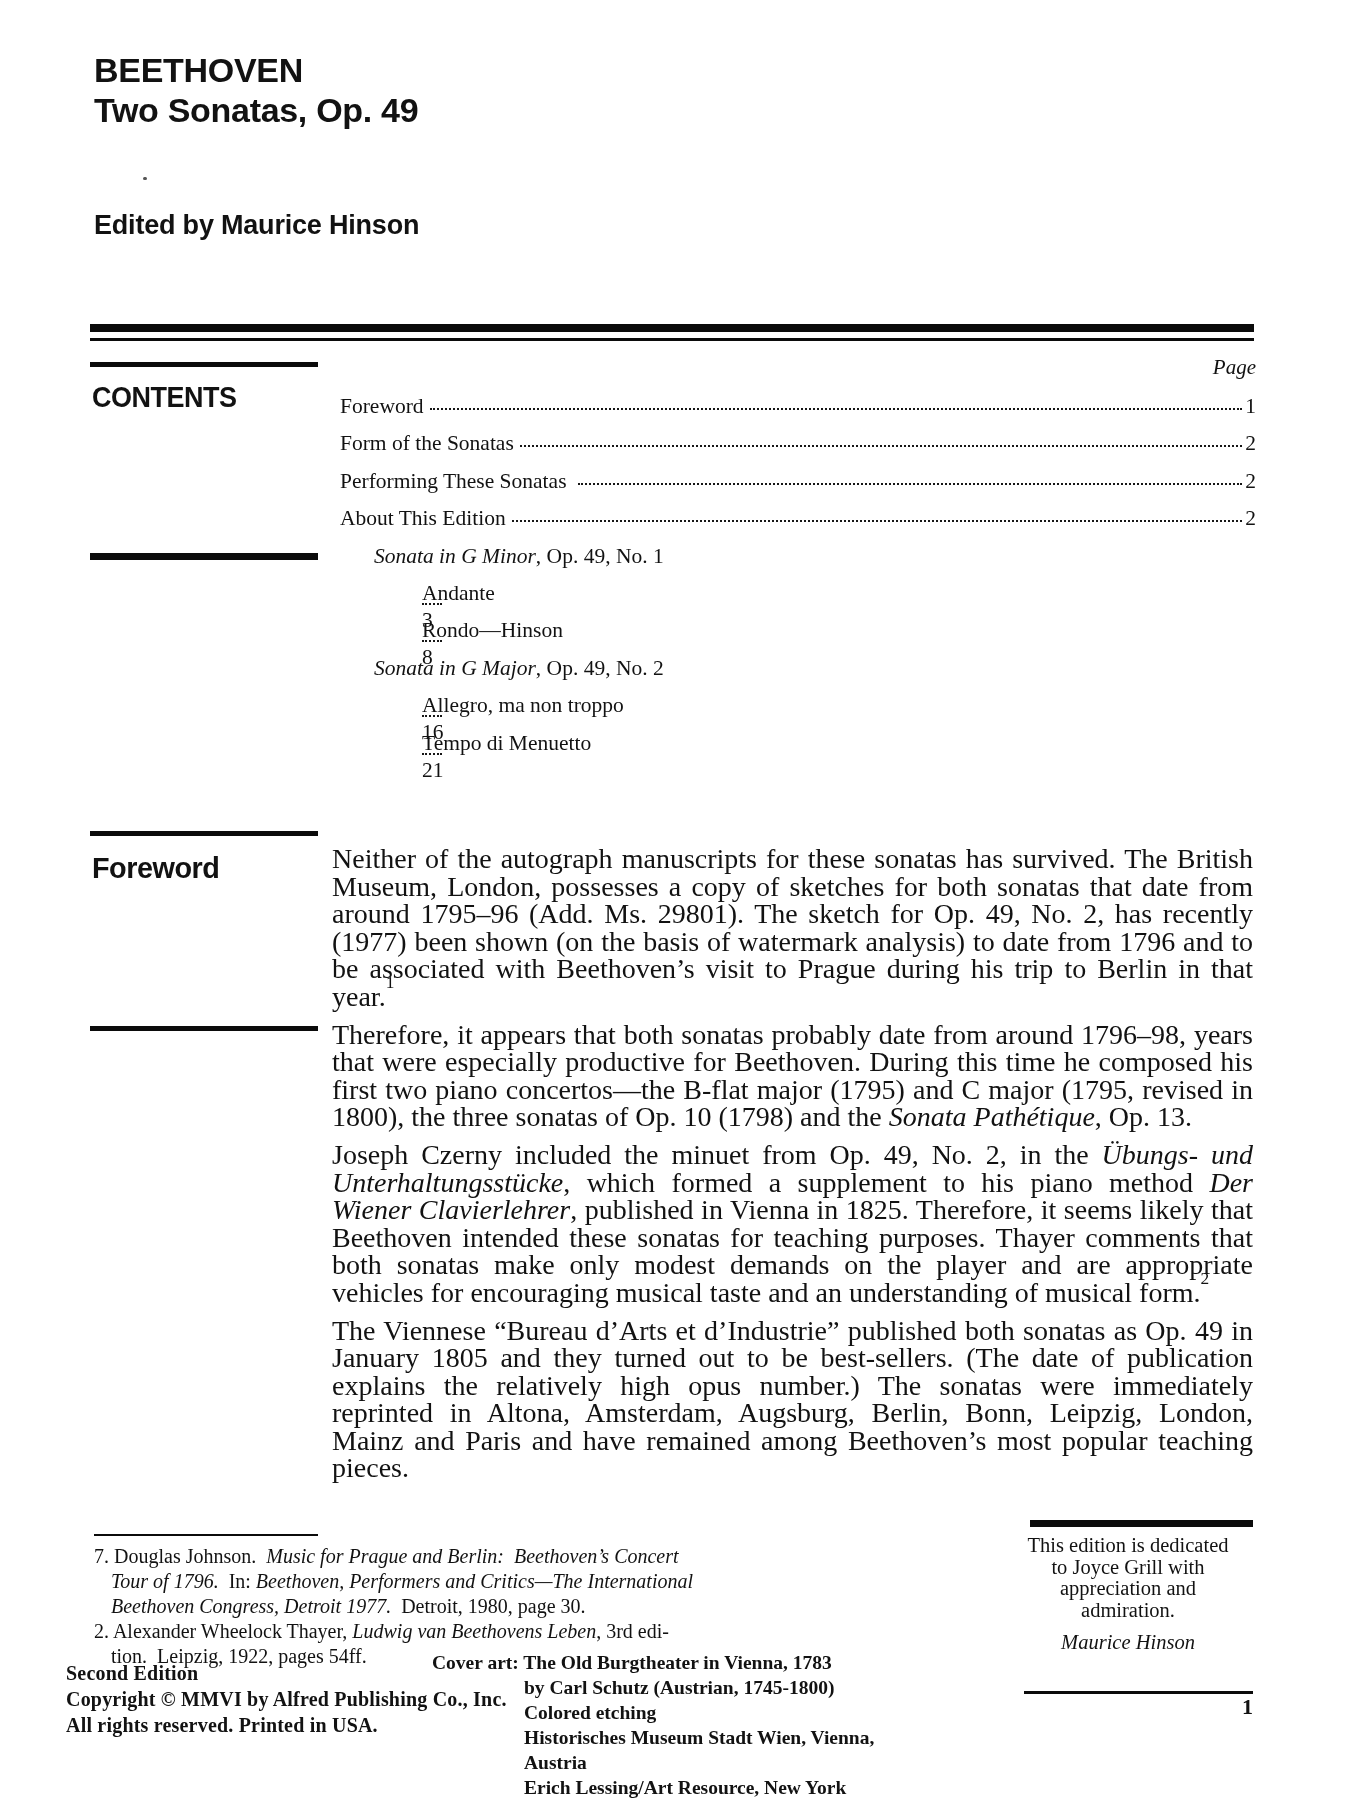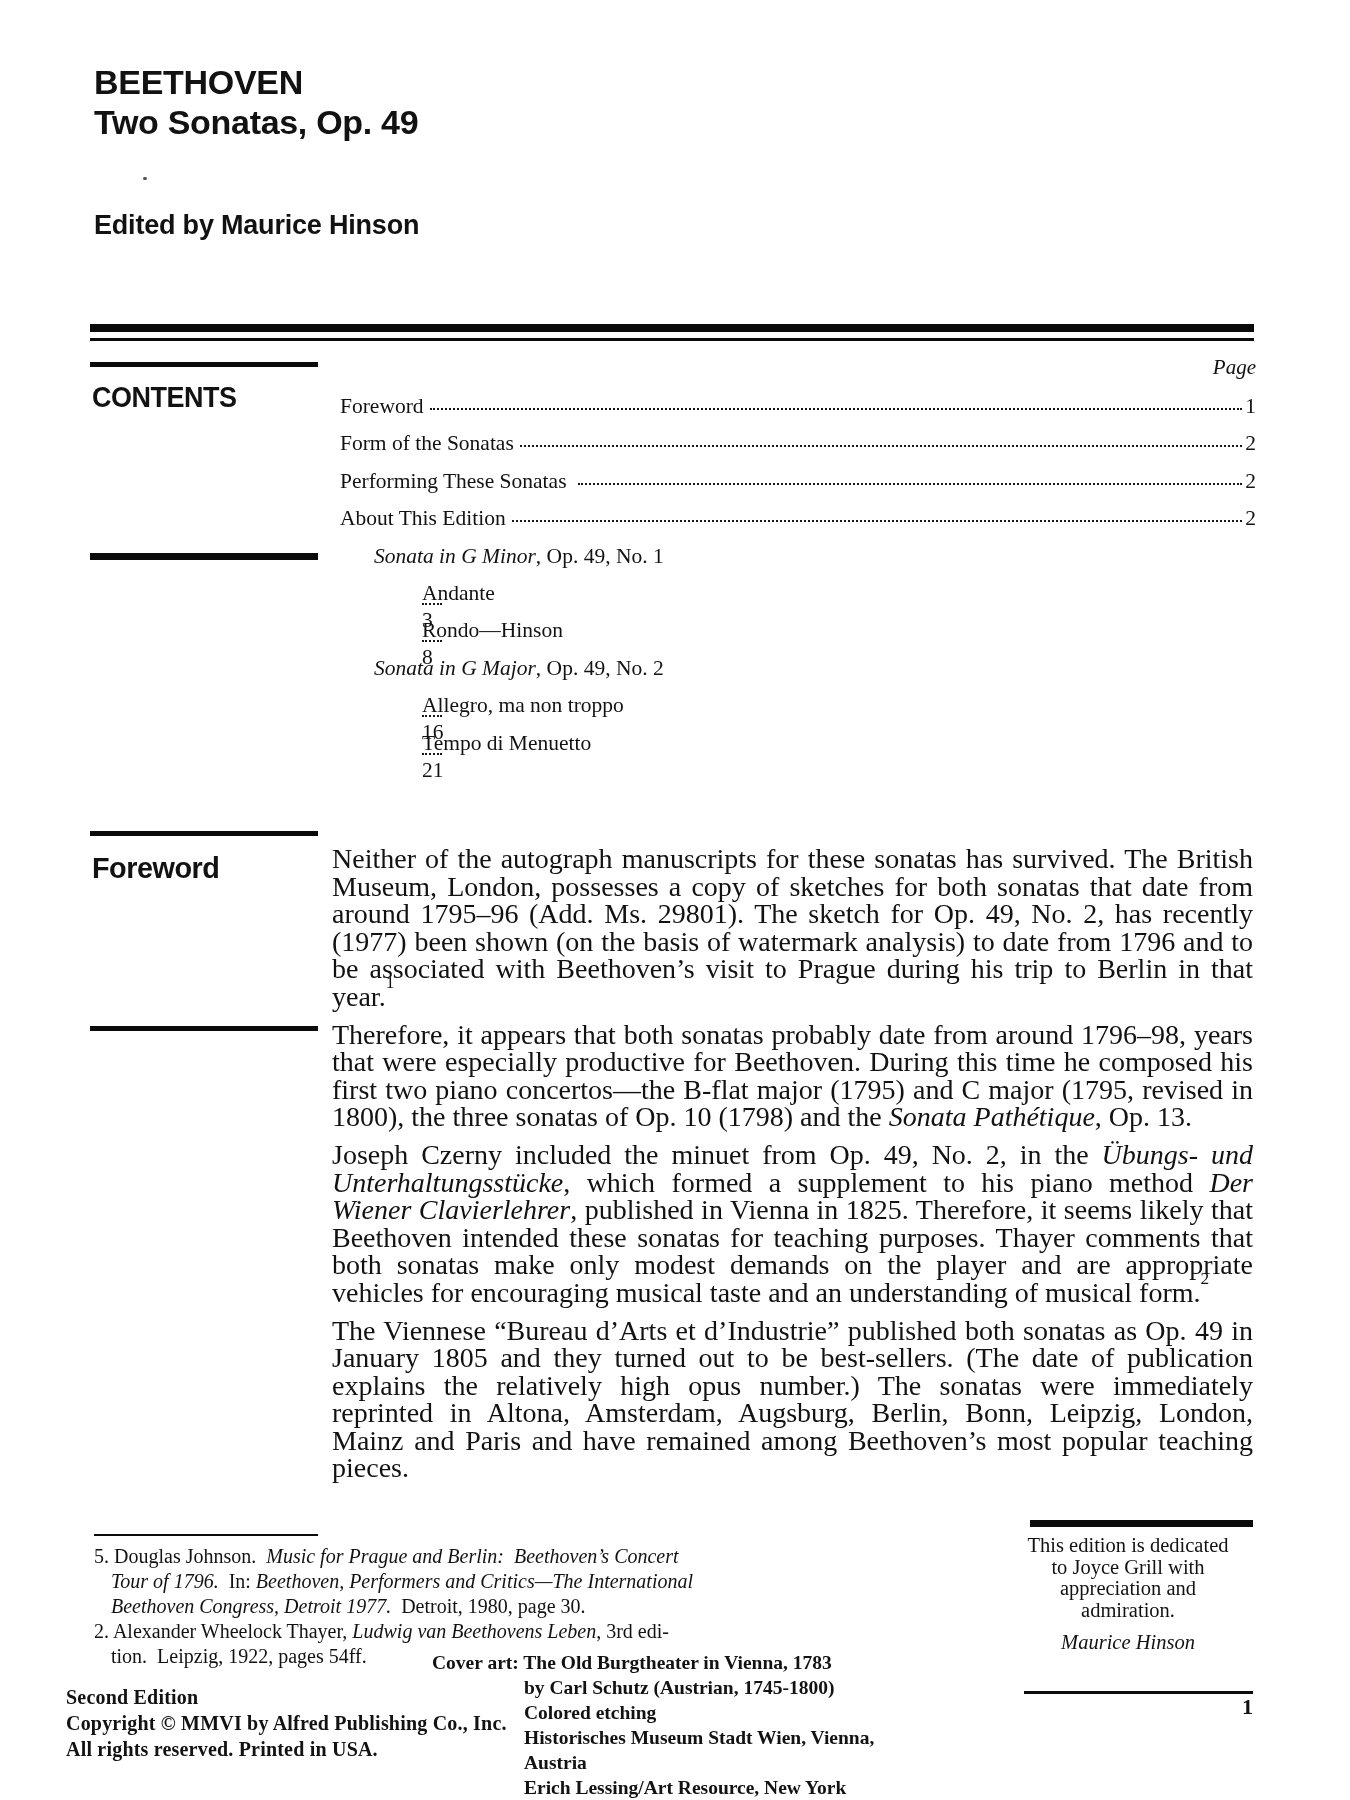--- a/index.html
+++ b/index.html
@@ -7,21 +7,21 @@
     position:relative;width:1350px;height:1800px;background:#ffffff;
     overflow:hidden;color:#121212;
     font-family:"Liberation Serif","DejaVu Serif",serif;
   }
   .sans{font-family:"Liberation Sans","DejaVu Sans",sans-serif;}
   .abs{position:absolute;}
   .it{font-style:italic;}
   .rule{background:#0b0b0b;}
 
   
-  .title{left:94px;top:50px;font-size:34px;font-weight:bold;line-height:40px;letter-spacing:-0.3px;margin-top:12px;}
+  .title{left:94px;top:50px;font-size:34px;font-weight:bold;line-height:40px;letter-spacing:-0.3px;}
   .editor{left:94px;top:210px;font-size:27px;font-weight:bold;letter-spacing:-0.2px;text-align:center;}
   .speckle{left:143px;top:177px;width:4px;height:3px;background:#555;border-radius:2px;}
 
   
   .dbl-thick{left:90px;top:324px;width:1164px;height:8px;}
   .dbl-thin{left:90px;top:338px;width:1164px;height:3px;}
 
   
   .lrule1{left:90px;top:362px;width:228px;height:5px;}
   .lrule2{left:90px;top:553px;width:228px;height:7px;}
@@ -46,21 +46,21 @@
   .body-col p{margin:0 0 10px 0;}
   .body-col sup{font-size:0.62em;line-height:0;position:relative;top:-0.45em;}
 
   
   .fn-rule{left:94px;top:1534px;width:224px;height:2px;}
   .fns{left:94px;top:1544px;width:560px;font-size:20px;line-height:25px;}
   .fn-line{white-space:pre;}
   .fn-cont{padding-left:17px;}
 
   
-  .imprint{left:66px;top:1660px;font-size:20px;line-height:26px;font-weight:bold;letter-spacing:0.2px;margin-top:24px;}
+  .imprint{left:66px;top:1660px;font-size:20px;line-height:26px;font-weight:bold;letter-spacing:0.2px;}
 
   
   .cover{left:432px;top:1650px;width:480px;font-size:19.5px;line-height:25px;font-weight:bold;}
   .cover-cont{padding-left:92px;}
 
   
   .ded-rule-top{left:1030px;top:1520px;width:223px;height:7px;}
   .ded{left:1000px;top:1535px;width:256px;text-align:center;font-size:20.5px;line-height:21.5px;}
   .ded-sig{margin-top:11px;font-style:italic;}
   .ded-rule-bottom{left:1024px;top:1691px;width:229px;height:3px;}
@@ -103,21 +103,21 @@
   <div class="abs foreword-head sans">Foreword</div>
   <div class="abs body-col">
       <p><span>Neither of the autograph manuscripts for these sonatas has survived.  The British Museum, London, possesses a copy of sketches for both sonatas that date from around 1795–96 (Add. Ms. 29801).  The sketch for Op. 49, No. 2, has recently (1977) been shown (on the basis of watermark analysis) to date from 1796 and to be associated with Beethoven’s visit to Prague during his trip to Berlin in that year.</span><sup>1</sup></p>
       <p><span>Therefore, it appears that both sonatas probably date from around 1796–98, years that were especially productive for Beethoven.  During this time he composed his first two piano concertos—the B-flat major (1795) and C major (1795, revised in 1800), the three sonatas of Op. 10 (1798) and the </span><span class="it">Sonata Pathétique</span><span>, Op. 13.</span></p>
       <p><span>Joseph Czerny included the minuet from Op. 49, No. 2, in the </span><span class="it">Übungs- und Unterhaltungsstücke</span><span>, which formed a supplement to his piano method </span><span class="it">Der Wiener Clavierlehrer</span><span>, published in Vienna in 1825.  Therefore, it seems likely that Beethoven intended these sonatas for teaching purposes.  Thayer comments that both sonatas make only modest demands on the player and are appropriate vehicles for encouraging musical taste and an understanding of musical form.</span><sup>2</sup></p>
       <p><span>The Viennese “Bureau d’Arts et d’Industrie” published both sonatas as Op. 49 in January 1805 and they turned out to be best-sellers.  (The date of publication explains the relatively high opus number.)  The sonatas were immediately reprinted in Altona, Amsterdam, Augsburg, Berlin, Bonn, Leipzig, London, Mainz and Paris and have remained among Beethoven’s most popular teaching pieces.</span></p>
     </div>
 
   <div class="abs rule fn-rule"></div>
   <div class="abs fns">
-      <div class="fn-line"><span>5. Douglas Johnson.  </span><span class="it">Music for Prague and Berlin:  Beethoven’s Concert</span></div>
+      <div class="fn-line"><span>7. Douglas Johnson.  </span><span class="it">Music for Prague and Berlin:  Beethoven’s Concert</span></div>
       <div class="fn-line fn-cont"><span class="it">Tour of 1796.</span><span>  In: </span><span class="it">Beethoven, Performers and Critics—The International</span></div>
       <div class="fn-line fn-cont"><span class="it">Beethoven Congress, Detroit 1977.</span><span>  Detroit, 1980, page 30.</span></div>
       <div class="fn-line"><span>2. Alexander Wheelock Thayer, </span><span class="it">Ludwig van Beethovens Leben</span><span>, 3rd edi-</span></div>
       <div class="fn-line fn-cont"><span>tion.  Leipzig, 1922, pages 54ff.</span></div>
     </div>
 
   <div class="abs imprint">
     <div>Second Edition</div>
     <div>Copyright © MMVI by Alfred Publishing Co., Inc.</div>
     <div>All rights reserved.  Printed in USA.</div>

